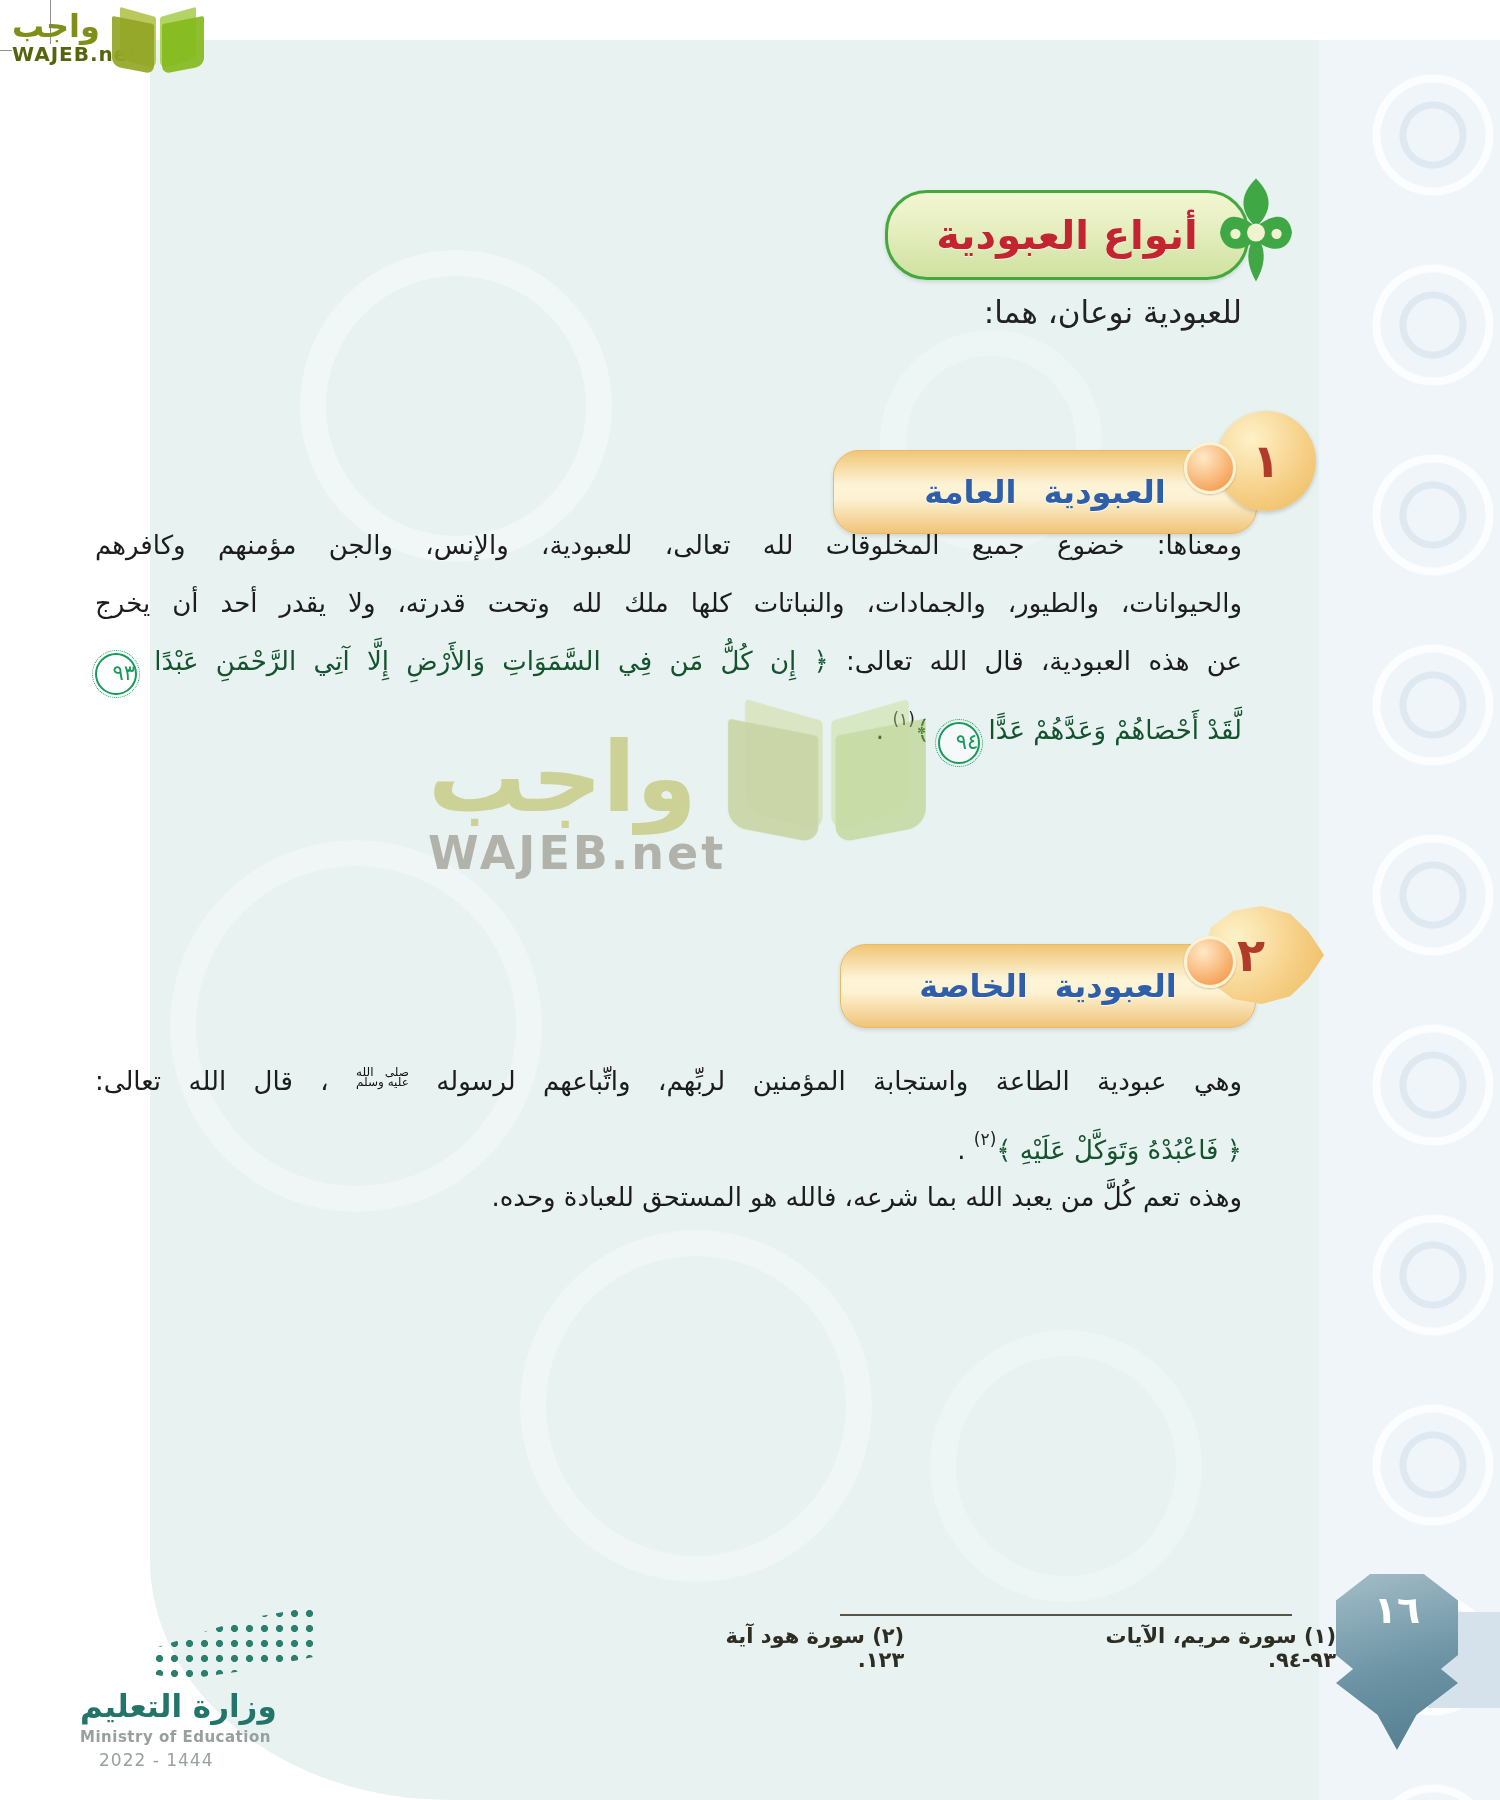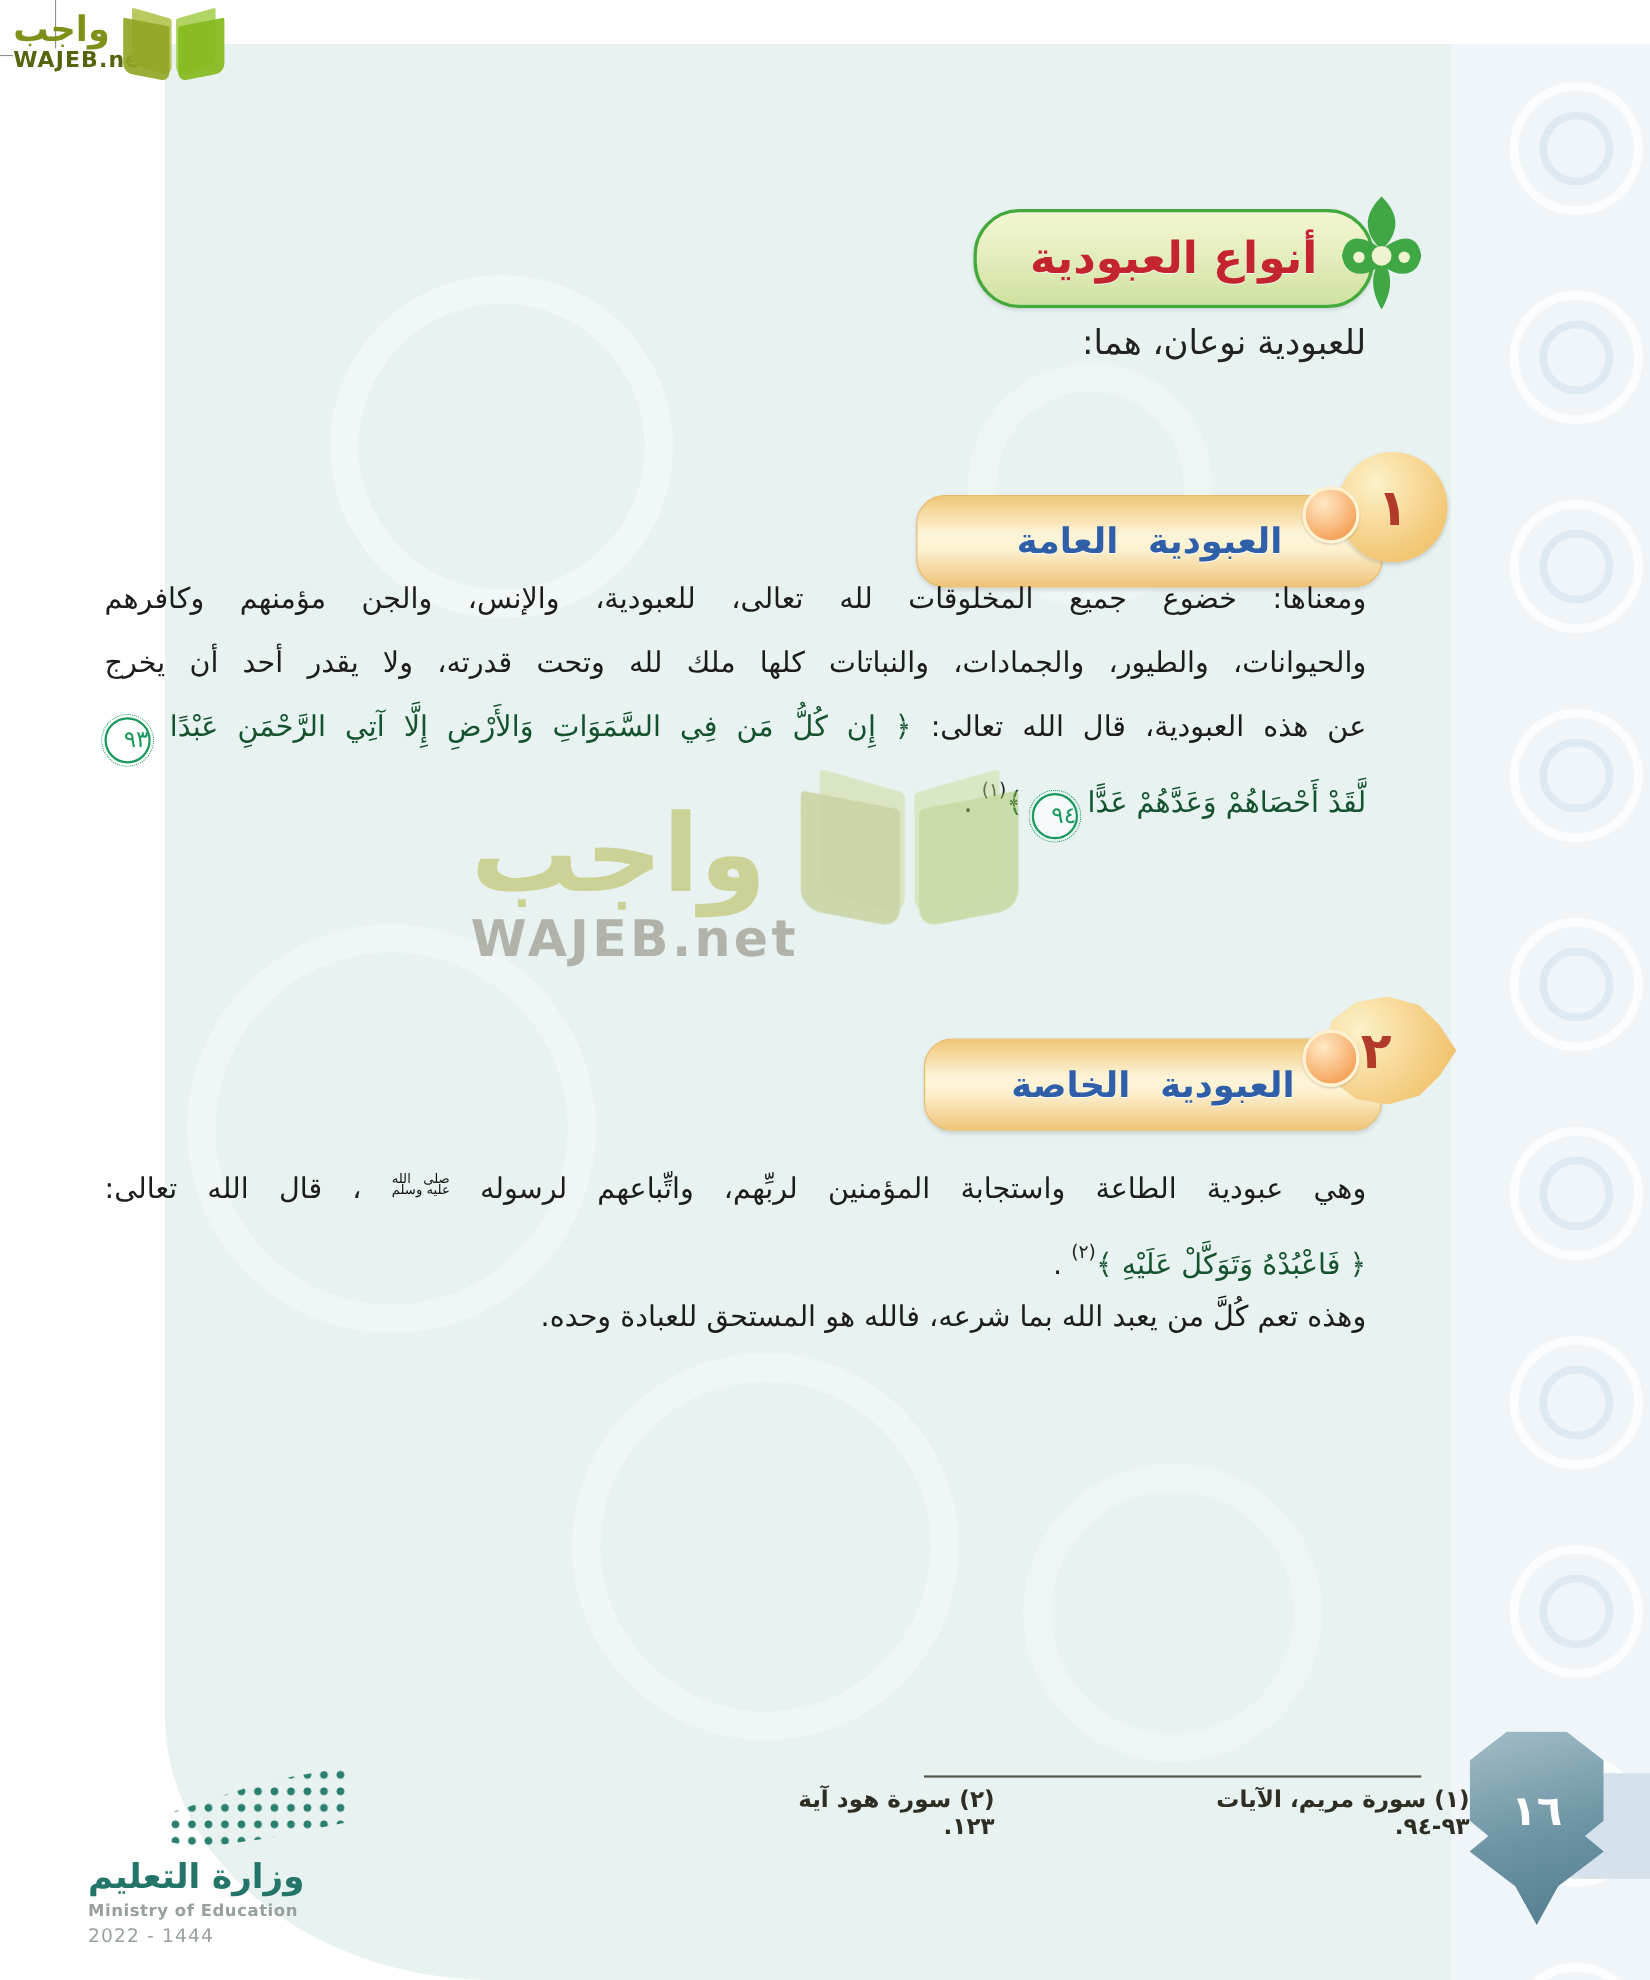--- a/index.html
+++ b/index.html
@@ -97,27 +97,27 @@
   .fline{position:absolute;left:840px;top:1614px;width:452px;height:2px;background:#55554a;}
   .fnotes{position:absolute;left:690px;top:1624px;width:646px;direction:rtl;display:flex;gap:150px;
           font-size:21px;font-weight:bold;color:#2d2d22;}
   .ministry{position:absolute;left:80px;top:1606px;width:280px;}
   .dots{width:165px;height:74px;margin-left:72px;
         background:radial-gradient(circle,#2a7f6f 3.2px,rgba(0,0,0,0) 3.9px);
         background-size:15px 15px;
         clip-path:polygon(0 58%,55% 18%,100% 0,100% 68%,55% 88%,18% 100%,0 92%);}
   .min-ar{font-size:31px;font-weight:bold;color:#23756a;margin-top:8px;}
   .min-en{font-size:15px;color:#97a09f;margin-top:4px;letter-spacing:.5px;font-weight:bold;}
-  .min-yr{font-size:17px;color:#99a1a0;margin-top:4px;letter-spacing:1px;}
+  .min-yr{font-size:17px;color:#99a1a0;margin-top:4px;letter-spacing:1px;margin-left:19px;}
   .pnum-tab{position:absolute;left:1428px;top:1612px;width:72px;height:96px;background:#d5e2ec;}
   .pnum{position:absolute;left:1336px;top:1574px;width:122px;height:176px;
         background:linear-gradient(165deg,#a3bdc7 0%,#6b93a4 55%,#527c8e 100%);
         clip-path:polygon(28% 0,72% 0,100% 15%,100% 46%,86% 54%,100% 62%,66% 80%,50% 100%,34% 80%,0 62%,14% 54%,0 46%,0 15%);}
   .pnum span{position:absolute;left:0;top:14px;width:100%;text-align:center;
-             font-size:38px;font-weight:bold;color:#ffffff;margin-top:36px;}
+             font-size:38px;font-weight:bold;color:#ffffff;}
 </style>
 </head>
 <body>
 
 <div id="page">
 
   <div class="content-bg"></div>
   <div class="side-band"></div>
   <div class="motif m1"></div>
   <div class="motif m2"></div>

